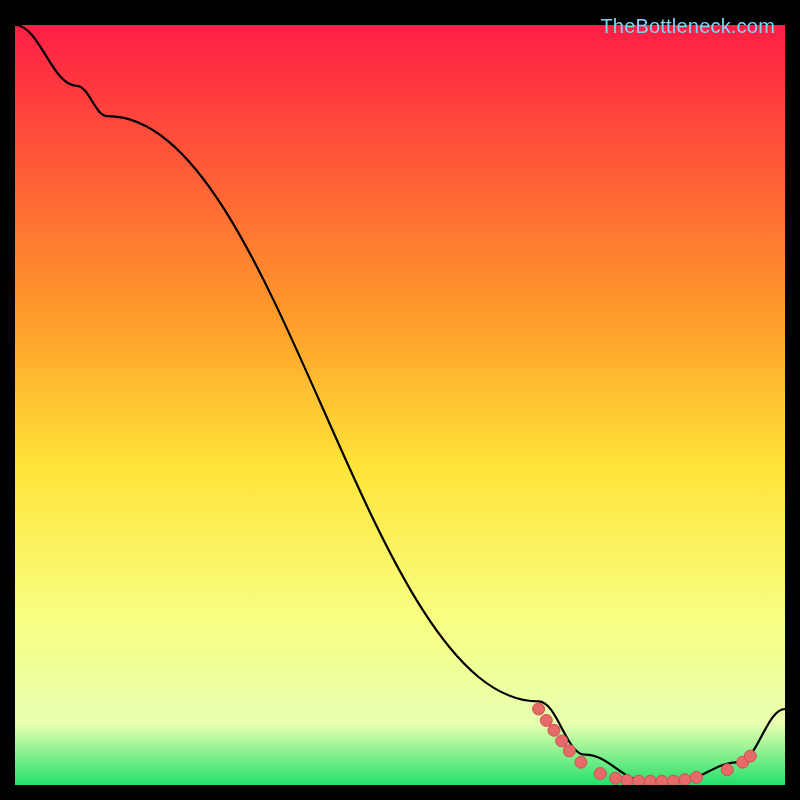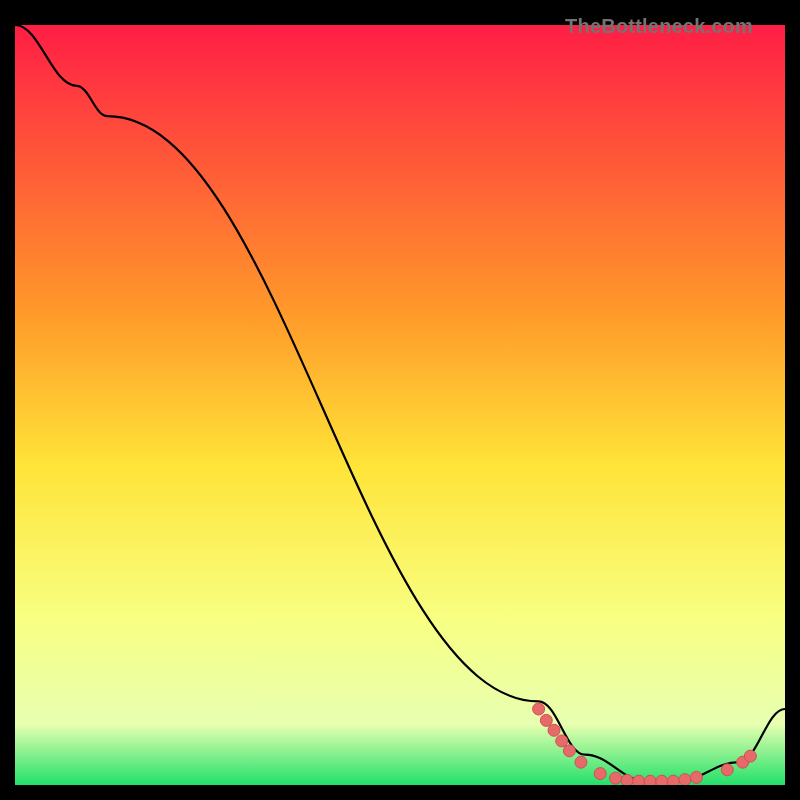--- a/index.html
+++ b/index.html
@@ -15,24 +15,24 @@
     position: absolute;
     left: 15px;
     top: 15px;
     width: 770px;
     height: 770px;
     background: #000;
   }
   .attribution {
     position: absolute;
     top: 0;
-    right: 32px;
-    color: #737373;
+    right: 10px;
+    color: #7dd3fc;
     font-size: 20px;
-    font-weight: 700;
+    font-weight: 400;
     letter-spacing: 0.2px;
   }
   svg {
     display: block;
   }
 </style>
 </head>
 <body>
 
 <div class="frame">

